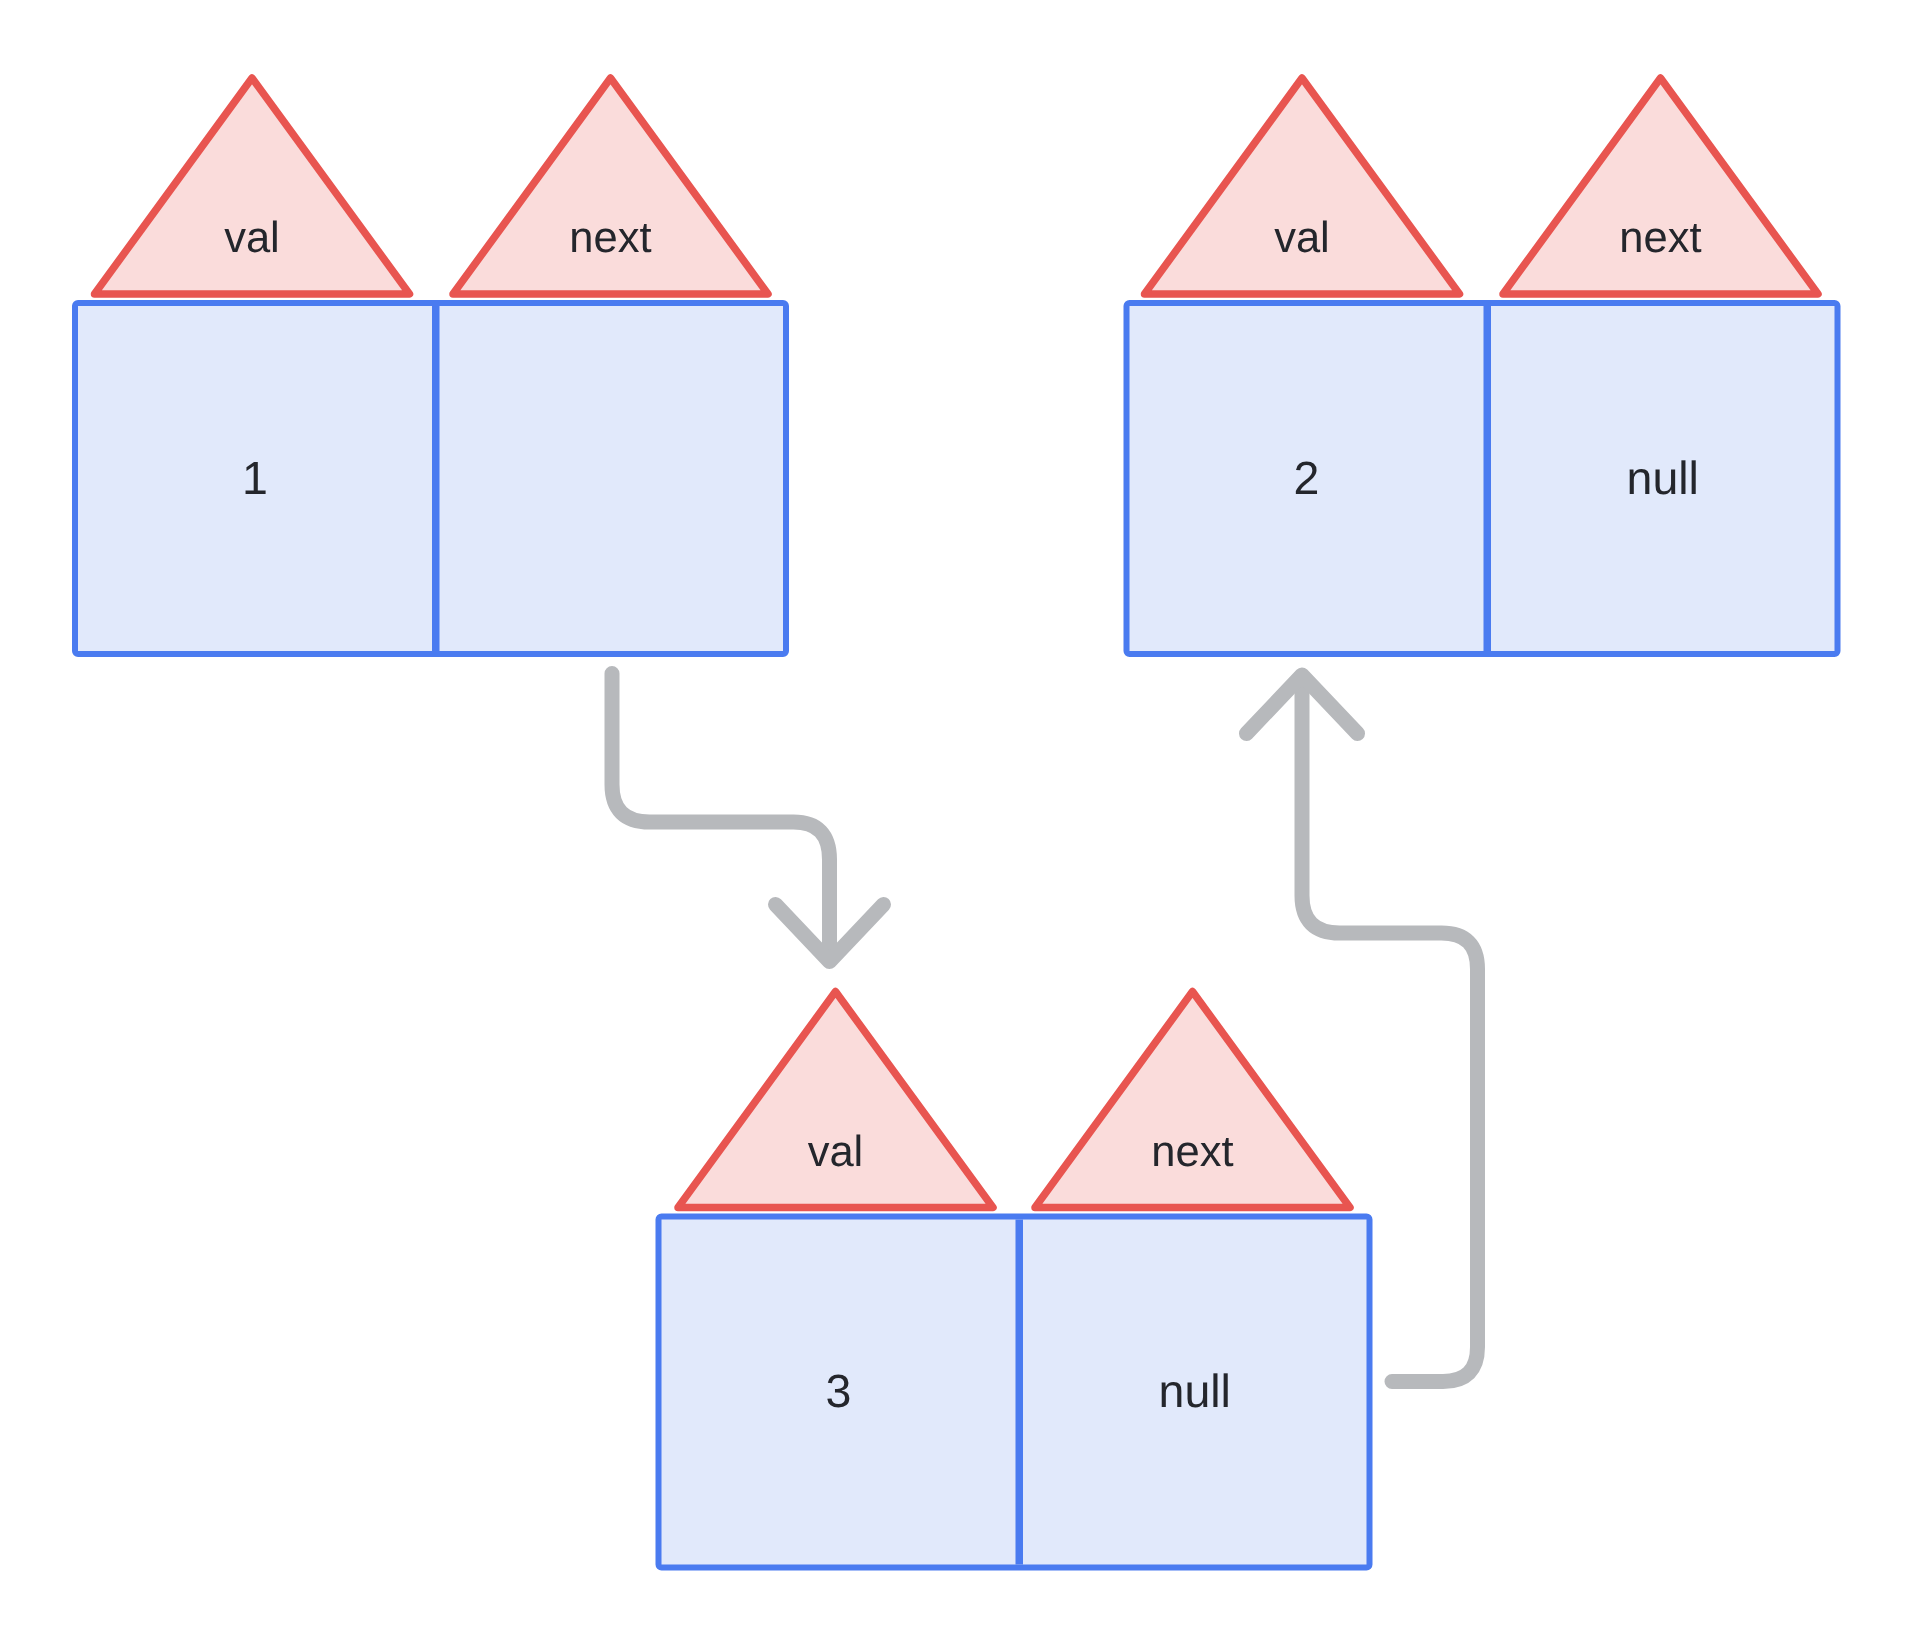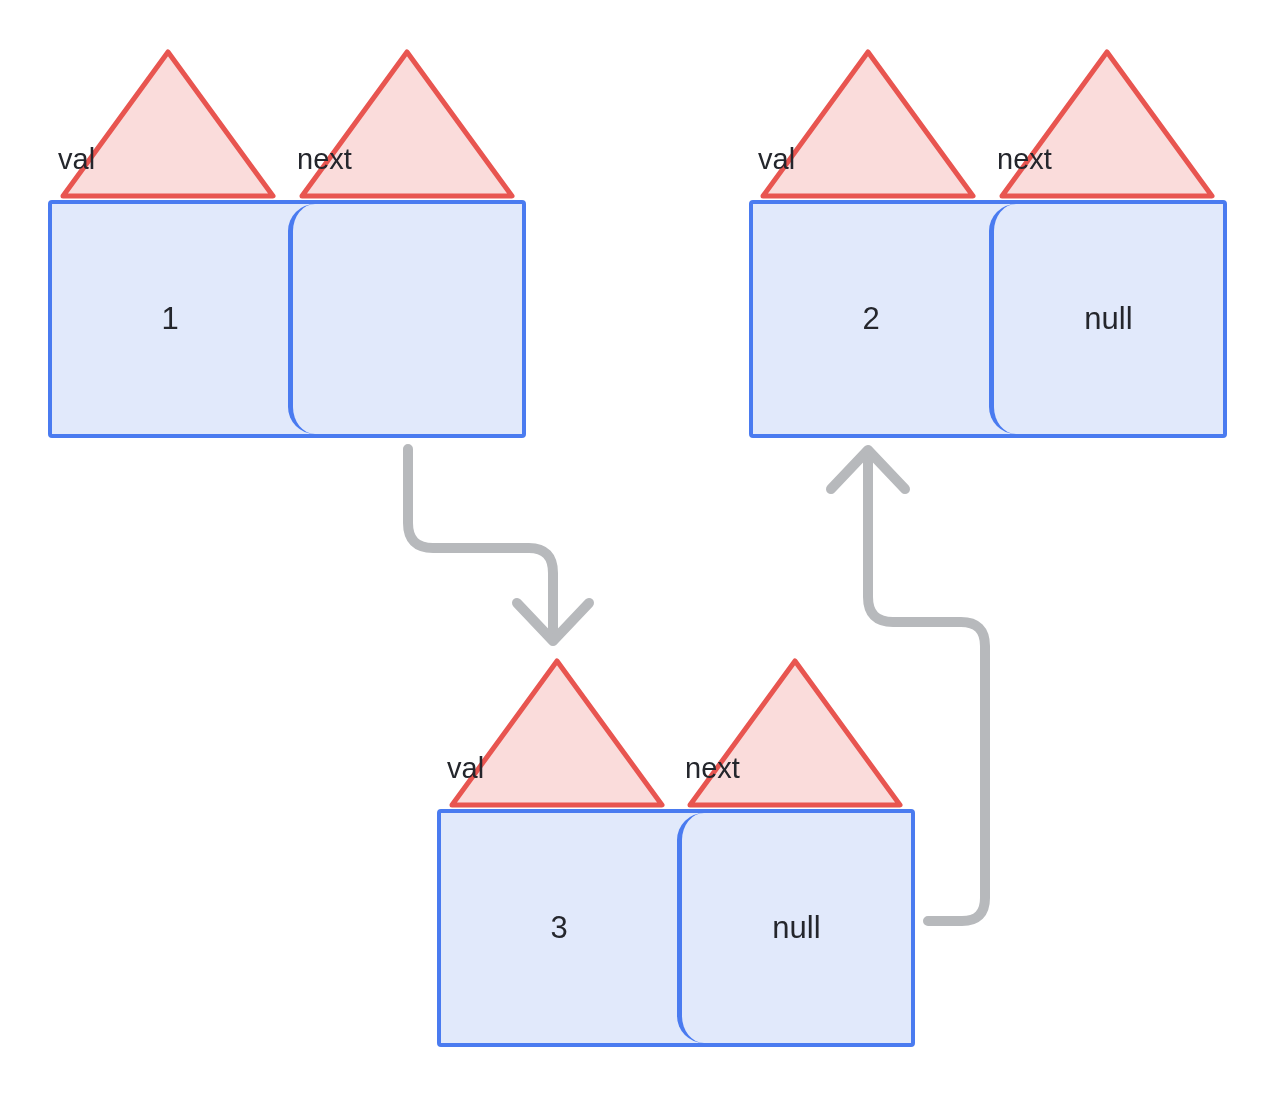--- a/index.html
+++ b/index.html
@@ -20,35 +20,35 @@
     height:1098px;
     background:#ffffff;
     overflow:hidden;
   }
   .node{position:absolute;width:478px;height:392px;}
   .tri{position:absolute;top:0;width:220px;height:156px;}
   .tri svg{display:block;position:absolute;left:0;top:0;}
   .tri-shape{fill:var(--tri-fill);stroke:var(--tri-border);stroke-width:5;stroke-linejoin:round;}
   .tri-label{
     position:absolute;left:0;right:0;bottom:26px;
-    text-align:left;font-size:29px;line-height:34px;color:var(--text);
+    text-align:center;font-size:29px;line-height:34px;color:var(--text);
   }
   .box{
     position:absolute;left:0;top:154px;width:478px;height:238px;
     background:var(--box-fill);
     border:4px solid var(--box-border);
     border-radius:4px;
     display:flex;
   }
   .cell{
     flex:0 0 236px;
     display:flex;align-items:center;justify-content:center;
     font-size:31px;
   }
-  .cell-right{flex:1;border-left:5px solid var(--box-border);border-radius:27px;}
+  .cell-right{flex:1;border-left:5px solid var(--box-border);}
   .arrows{position:absolute;left:0;top:0;pointer-events:none;}
   .arrow{fill:none;stroke:var(--arrow);stroke-width:10;stroke-linecap:round;stroke-linejoin:round;}
   .watermark{
     position:absolute;right:26px;top:1034px;
     font-size:29px;line-height:36px;font-weight:600;
     color:var(--watermark);
     text-shadow:2px 2px 1px rgba(255,255,255,0.95), 1px 1px 0 #ffffff;
     white-space:nowrap;
   }
 </style>

